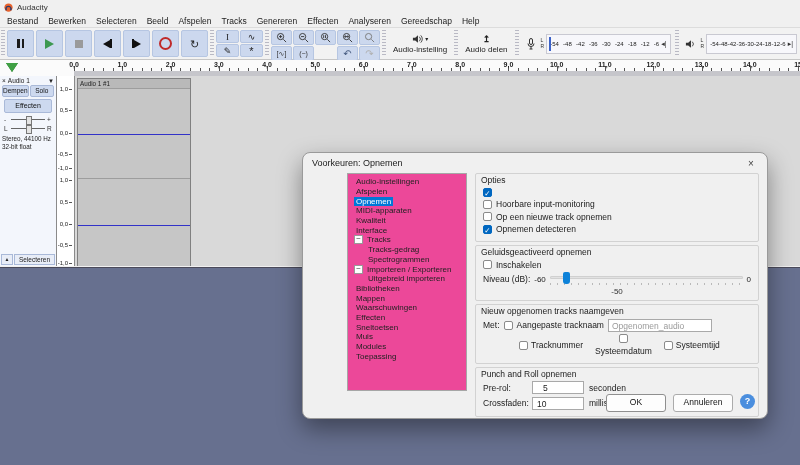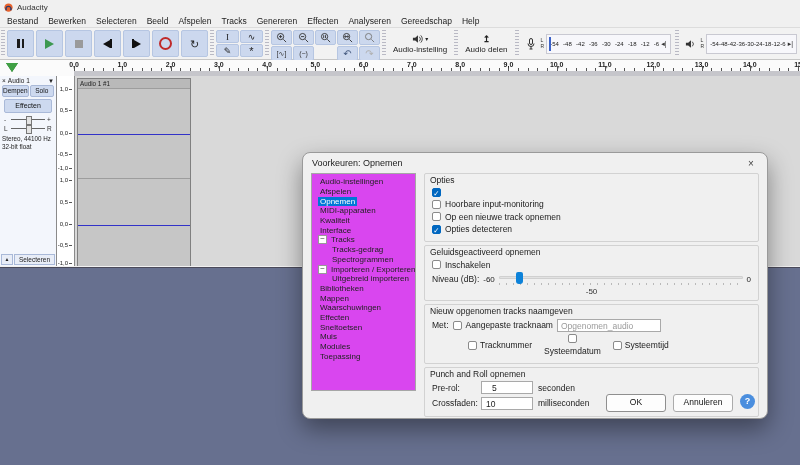--- a/index.html
+++ b/index.html
@@ -77,21 +77,21 @@
   .clip-title{height:9px;background:#b9b9b9;font-size:6.3px;color:#222;padding-left:2px;line-height:9px;border-bottom:1px solid #9d9d9d;}
   .zero-line{position:absolute;left:0;right:0;height:1px;background:#3232c8;}
   .ch-divider{position:absolute;left:0;right:0;height:1px;background:#9d9d9d;}
   
   .dialog{position:absolute;left:302px;top:152px;width:466px;height:267px;background:#f0f0f0;
           border:1px solid #9a9a9a;border-radius:8px;box-shadow:0 10px 24px rgba(0,0,0,.4);
           font-size:9px;color:#1b1b1b;box-sizing:border-box;}
   .dlg-title{height:20px;display:flex;align-items:center;padding:0 9px;font-size:9px;}
   .dlg-close{margin-left:auto;font-size:10px;color:#444;width:14px;text-align:center;}
   .dlg-body{position:absolute;top:20px;bottom:27px;left:8px;right:8px;display:flex;gap:8px;}
-  .tree{width:105px;flex:0 0 auto;background:#d946ef;border:1px solid #a6a6a6;padding:3px 2px;box-sizing:border-box;overflow:hidden;}
+  .tree{width:120px;flex:0 0 auto;background:#ec4899;border:1px solid #a6a6a6;padding:3px 2px;box-sizing:border-box;overflow:hidden;margin-left:36px;}
   .tree-row{height:9.7px;display:flex;align-items:center;font-size:8px;color:#222;white-space:nowrap;}
   .expander{width:7px;height:7px;border:1px solid #999;background:#fff;font-size:8px;line-height:5px;
             text-align:center;margin-right:2px;flex:0 0 auto;color:#444;}
   .tree-label{padding:0 2px;}
   .tree-label.selected{background:#0078d7;color:#fff;}
   .panel{flex:1;display:flex;flex-direction:column;gap:3px;min-width:0;}
   .grp{border:1px solid #d2d2d2;border-radius:2px;padding:1px 7px 4px;position:relative;}
   .grp-legend{font-size:8.5px;margin:0 0 1px -2px;color:#1b1b1b;}
   .chk-row{display:flex;align-items:center;gap:4px;margin:2.6px 0;font-size:8.5px;white-space:nowrap;}
   .chk{width:9px;height:9px;box-sizing:border-box;border:1px solid #8a8a8a;border-radius:2px;background:#fff;flex:0 0 auto;}
@@ -558,21 +558,21 @@
             <div class="chk-row">
               <span class="chk"></span>
               <span>Hoorbare input-monitoring</span>
             </div>
             <div class="chk-row">
               <span class="chk"></span>
               <span>Op een nieuwe track opnemen</span>
             </div>
             <div class="chk-row">
               <span class="chk checked">✓</span>
-              <span>Opties detecteren</span>
+              <span>Opnemen detecteren</span>
             </div>
           </div>
       </div>
 
       <div class="grp">
         <div class="grp-legend">Geluidsgeactiveerd opnemen</div>
         <div class="chk-row">
           <span class="chk"></span>
           <span>Inschakelen</span>
         </div>

